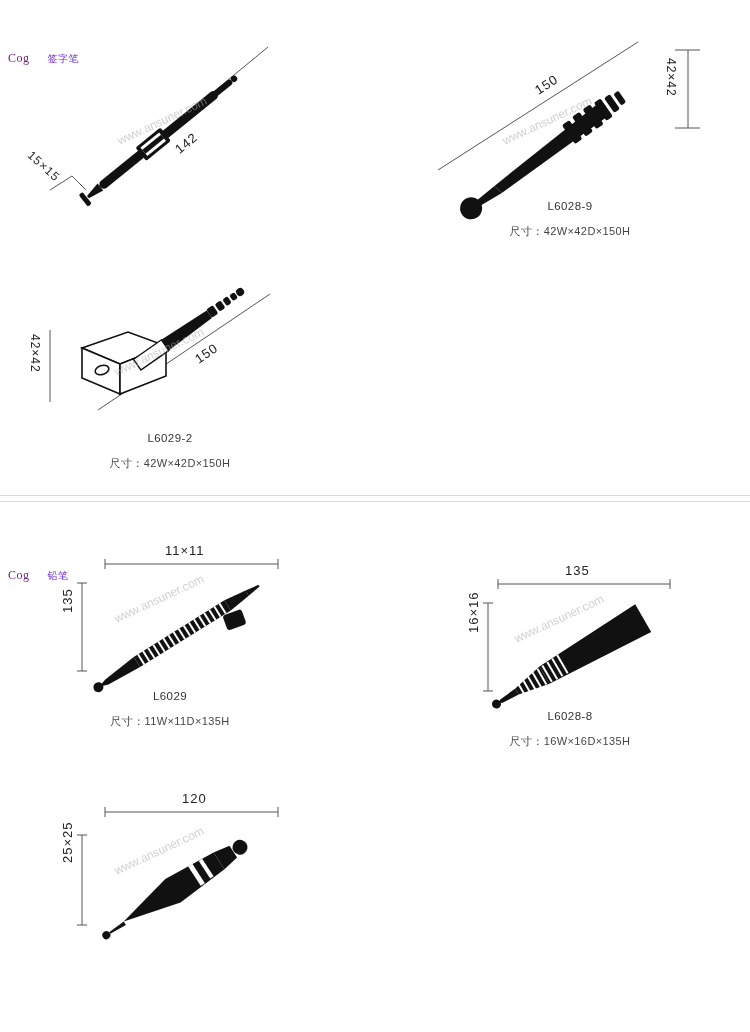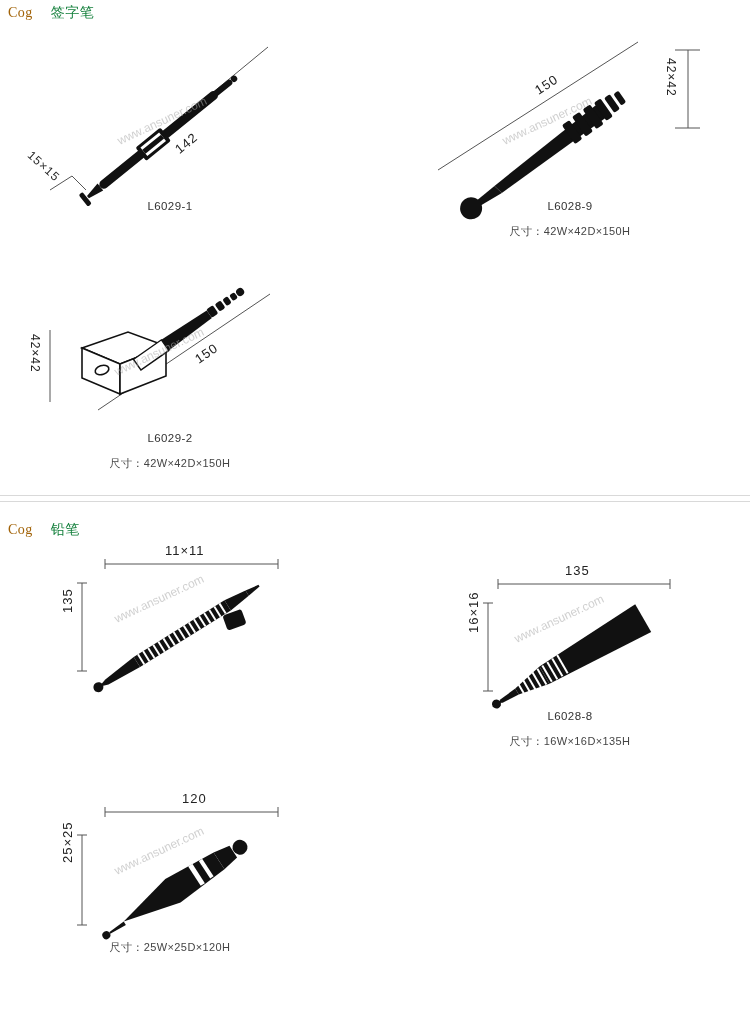--- a/index.html
+++ b/index.html
@@ -26,26 +26,27 @@
     position: absolute;
     display: flex;
     align-items: baseline;
     gap: 18px;
     font-size: 13px;
     color: #4a4a4a;
     letter-spacing: 0.5px;
   }
   .section-header .brand {
     font-family: "Liberation Serif", serif;
-    font-size: 14px;
-    color: #a16207;
+    font-size: 12px;
+    color: #701a75;
   }
   .section-header .cat {
-    font-size: 14px;
-    color: #15803d;
+    font-size: 10px;
+    color: #6d28d9;
+    margin-top: 48px;
   }
 
   .divider {
     position: absolute;
     left: 0;
     width: 750px;
     height: 1px;
     background: #d9d9d9;
   }
 
@@ -124,21 +125,20 @@
           <rect x="116" y="98" width="24" height="5" fill="#111"></rect>
           <path d="M60 96 L44 99 L44 102 L60 105 Z" fill="#111"></path>
           <rect x="38" y="93" width="5" height="15" rx="2" fill="#111"></rect>
         </g>
       </svg>
       <div class="dimlabel" style="left:152px; top:115px; transform:rotate(-39deg); transform-origin:left top; font-size:13px;">142</div>
       <div class="dimlabel" style="left:14px; top:118px; transform:rotate(42deg); transform-origin:left top; font-size:12px;">15×15</div>
       <div class="wm" style="left:95px; top:105px;">www.ansuner.com</div>
     </div>
     <div class="caption">
-      <span class="code">L6029-1</span>
     </div>
   </div>
 
   <div class="cell" style="left:420px; top:30px; width:300px;">
     <div class="art" style="height:170px;">
       <svg width="300" height="170" viewBox="0 0 300 170">
 
         <line x1="18" y1="140" x2="218" y2="12" stroke="#555" stroke-width="1"></line>
 
         <line x1="255" y1="20" x2="280" y2="20" stroke="#555" stroke-width="1"></line>
@@ -246,20 +246,24 @@
           <circle cx="62" cy="95" r="5" fill="#111"></circle>
           <path d="M215 88 L238 91 L238 97 L215 100 Z" fill="#111"></path>
           <path d="M238 91 L252 93 L252 95 L238 97 Z" fill="#111"></path>
           <rect x="205" y="100" width="20" height="16" rx="3" fill="#111" transform="rotate(12 205 100)"></rect>
         </g>
       </svg>
       <div class="dimlabel" style="left:145px; top:8px; font-size:13px;">11×11</div>
       <div class="dimlabel" style="left:40px; top:78px; transform:rotate(-90deg); transform-origin:left top; font-size:13px;">135</div>
       <div class="wm" style="left:92px; top:78px;">www.ansuner.com</div>
     </div>
+    <div class="caption">
+      <span class="code">L6029</span>
+      <span class="size">尺寸：11W×11D×135H</span>
+    </div>
   </div>
 
   <div class="cell" style="left:420px; top:555px; width:300px;">
     <div class="art" style="height:155px;">
       <svg width="300" height="155" viewBox="0 0 300 155">
         <line x1="78" y1="29" x2="250" y2="29" stroke="#555" stroke-width="1"></line>
         <line x1="78" y1="24" x2="78" y2="34" stroke="#555" stroke-width="1"></line>
         <line x1="250" y1="24" x2="250" y2="34" stroke="#555" stroke-width="1"></line>
         <line x1="68" y1="48" x2="68" y2="136" stroke="#555" stroke-width="1"></line>
         <line x1="63" y1="48" x2="73" y2="48" stroke="#555" stroke-width="1"></line>
@@ -309,17 +313,16 @@
           <circle cx="70" cy="97" r="4" fill="#111"></circle>
           <path d="M205 86 L222 89 L222 103 L205 106 Z" fill="#111"></path>
           <circle cx="230" cy="96" r="7.5" fill="#111"></circle>
         </g>
       </svg>
       <div class="dimlabel" style="left:145px; top:6px; font-size:13px;margin-left:17px;">120</div>
       <div class="dimlabel" style="left:40px; top:78px; transform:rotate(-90deg); transform-origin:left top; font-size:13px;">25×25</div>
       <div class="wm" style="left:92px; top:80px;">www.ansuner.com</div>
     </div>
     <div class="caption">
-      <span class="size">尺寸：25W×25D×120H</span>
     </div>
   </div>
 
 </div>
 
 </body></html>

